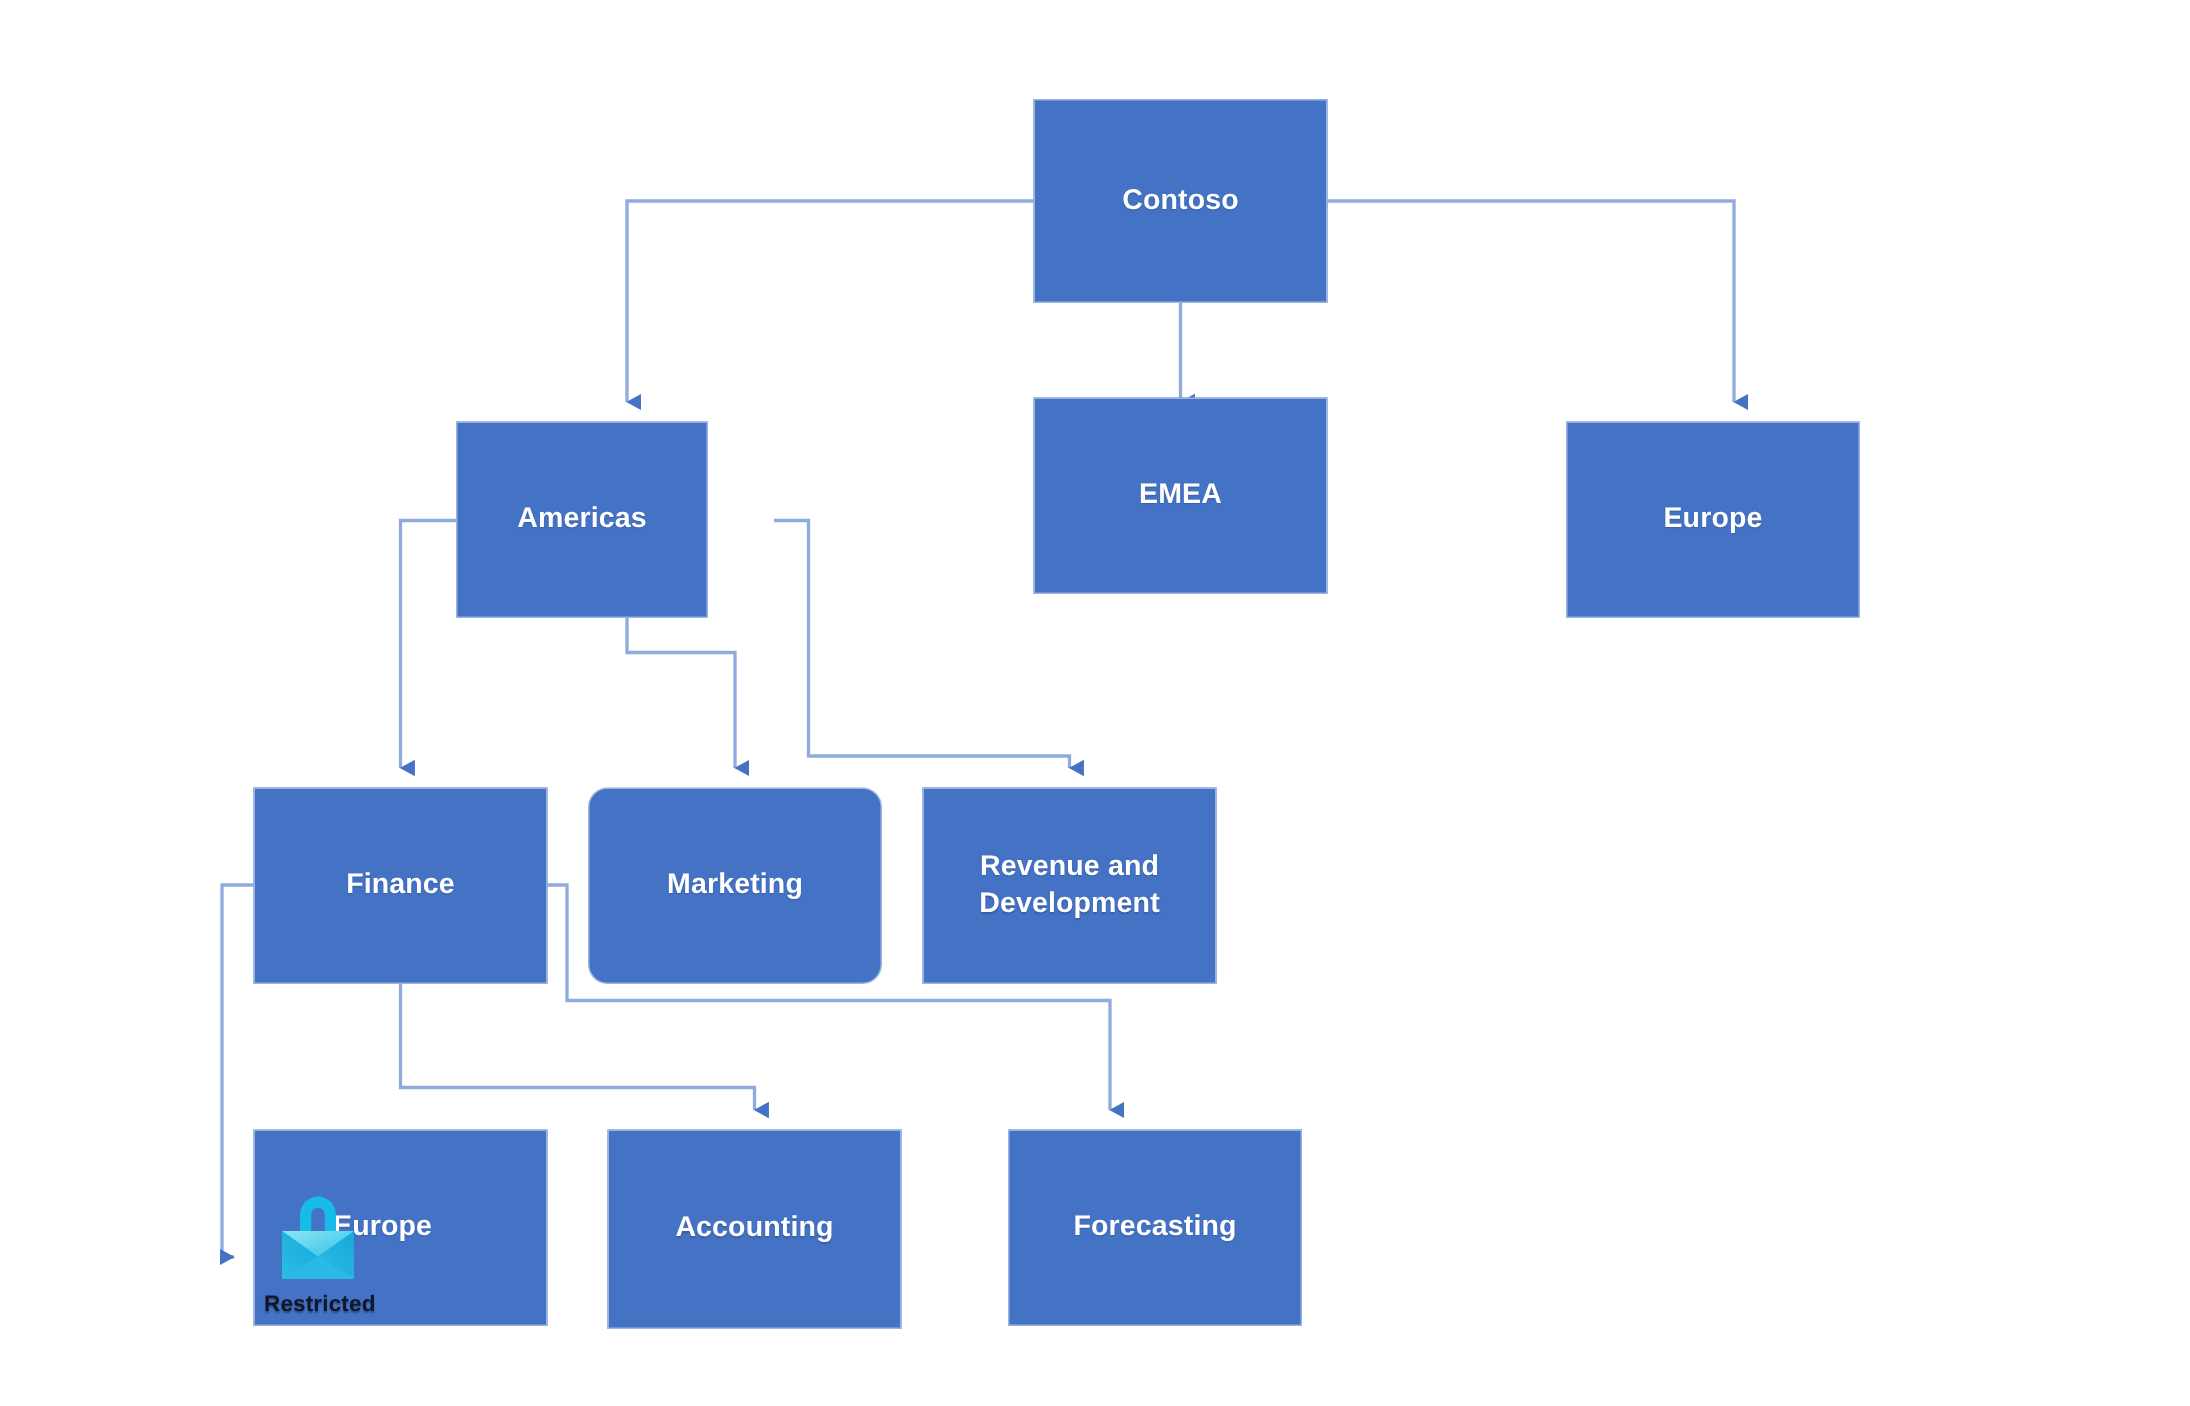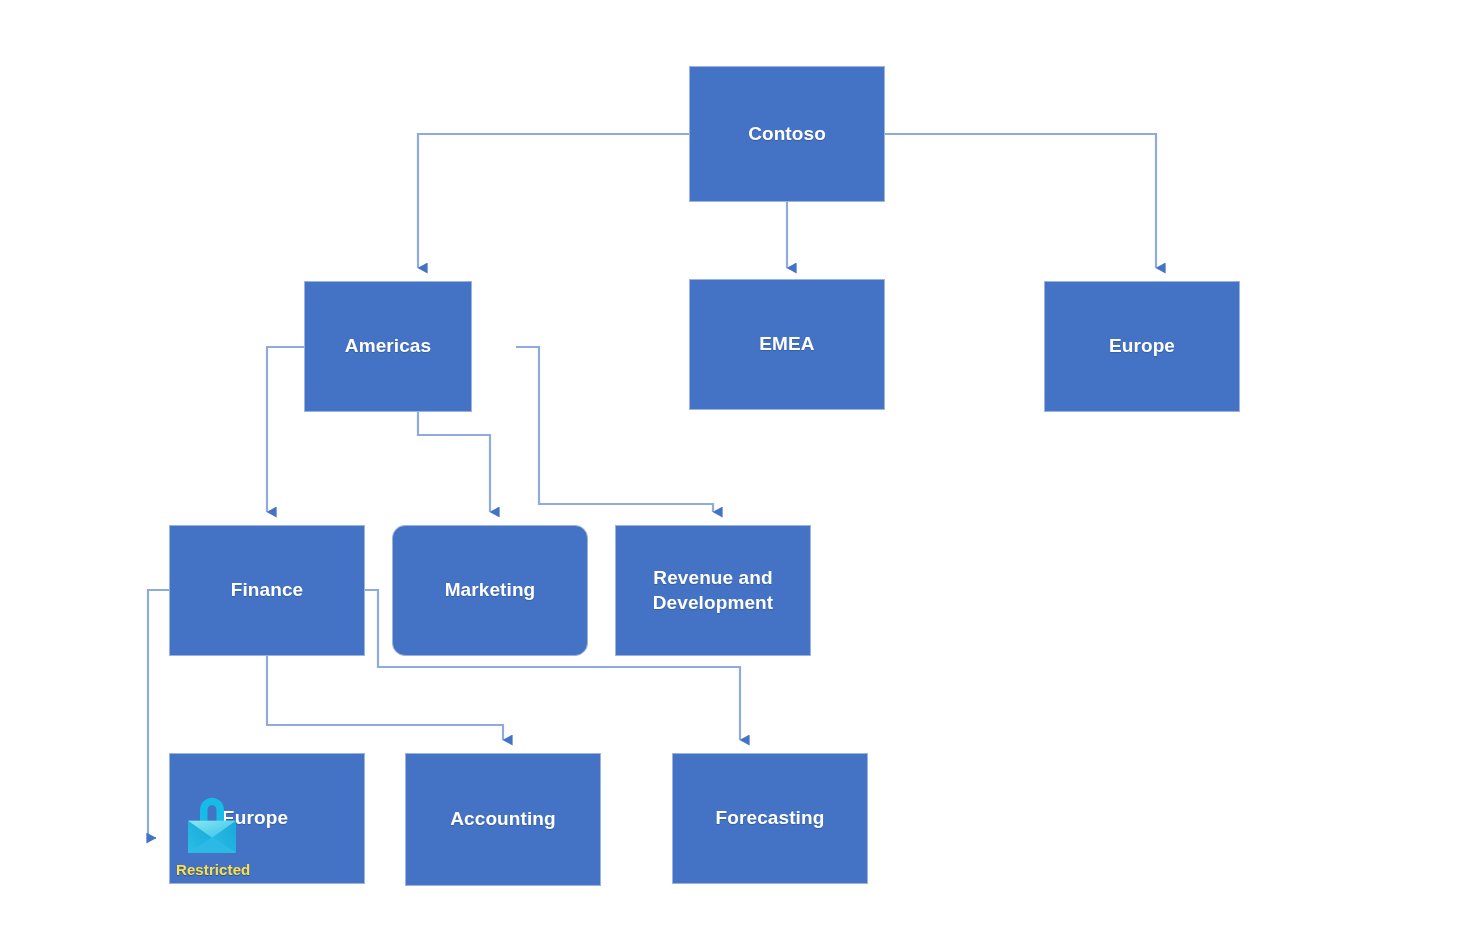--- a/index.html
+++ b/index.html
@@ -65,21 +65,21 @@
     width: 56px;
     height: 62px;
     z-index: 3;
   }
   .sensitivity-tag {
     position: absolute;
     left: 6px;
     bottom: 4px;
     font-size: 15px;
     font-weight: bold;
-    color: #fde047;
+    color: #0f172a;
     text-shadow: 0 1px 1px rgba(0,0,0,0.30);
     z-index: 4;
     white-space: nowrap;
     letter-spacing: 0.1px;
   }
 </style>
 </head>
 <body>
 
 <div id="canvas">
@@ -125,21 +125,21 @@
   </svg>
 
   <div class="node" style="left: 689px; top: 66px; width: 196px; height: 136px;">
     <span class="node-label">Contoso</span>
   </div>
 
   <div class="node" style="left: 304px; top: 281px; width: 168px; height: 131px; text-align: right;">
     <span class="node-label">Americas</span>
   </div>
 
-  <div class="node" style="left: 689px; top: 279px; width: 196px; height: 131px;">
+  <div class="node" style="left: 689px; top: 265px; width: 196px; height: 131px;">
     <span class="node-label">EMEA</span>
   </div>
 
   <div class="node" style="left: 1044px; top: 281px; width: 196px; height: 131px;">
     <span class="node-label">Europe</span>
   </div>
 
   <div class="node" style="left: 169px; top: 525px; width: 196px; height: 131px;">
     <span class="node-label">Finance</span>
   </div>

